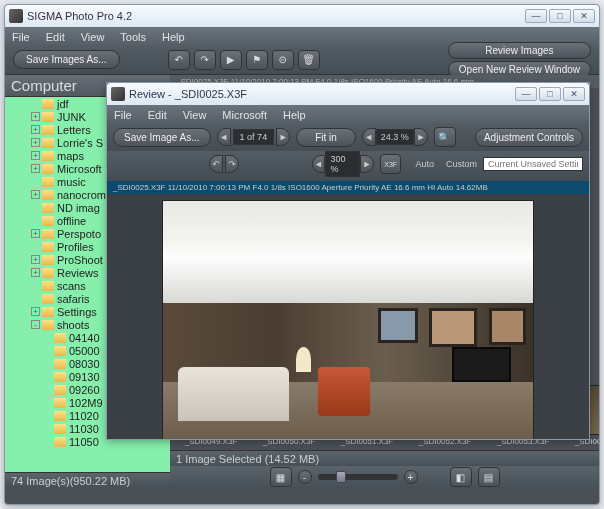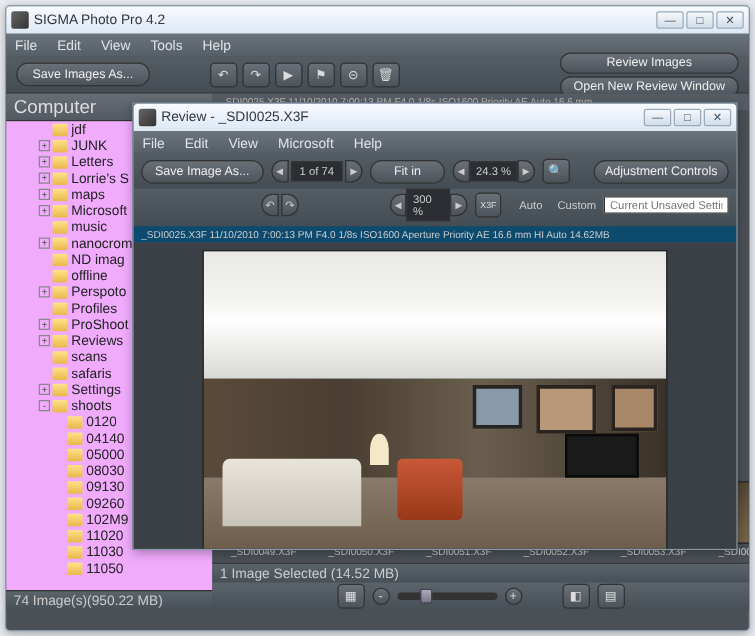--- a/index.html
+++ b/index.html
@@ -13,21 +13,21 @@
 .win-btn{width:22px;height:14px;background:linear-gradient(#f6f8fa,#d2dde8);border:1px solid #9ab;border-radius:2px;display:flex;align-items:center;justify-content:center;font-size:9px;color:#456}
 .menubar{background:linear-gradient(#6b747c,#565e66);height:18px;display:flex;align-items:flex-end;padding:0 4px;gap:10px}
 .menu-item{color:#e0e4e8;font-size:11px;padding:2px 3px;cursor:default}
 .toolbar{background:linear-gradient(#545c64,#444c54);height:30px;display:flex;align-items:center;padding:0 8px;gap:4px;border-bottom:1px solid #333}
 .btn{background:linear-gradient(#6a7078,#4c535a);border:1px solid #333;border-radius:10px;color:#eee;padding:3px 12px;font-size:10px;cursor:pointer;white-space:nowrap}
 .tbtn{width:22px;height:20px;background:linear-gradient(#6a7078,#4c535a);border:1px solid #333;border-radius:4px;display:flex;align-items:center;justify-content:center;color:#ddd;font-size:10px;cursor:pointer}
 .right-btns{margin-left:auto;display:flex;flex-direction:column;gap:2px}
 .content{display:flex;height:calc(100% - 22px - 18px - 30px - 16px);background:#4a5056}
 .sidebar{width:165px;background:#555c63;display:flex;flex-direction:column}
 .side-header{background:linear-gradient(#676e76,#525960);padding:2px 6px;color:#ddd;font-size:15px;border-bottom:1px solid #333}
-.tree{flex:1;background:#f0abfc;overflow:hidden;font-size:10px;color:#222}
+.tree{flex:1;background:#86efac;overflow:hidden;font-size:10px;color:#222}
 .tree-item{display:flex;align-items:center;padding:0 2px;height:13px}
 .tree-tog{width:9px;height:9px;border:1px solid #888;font-size:8px;line-height:7px;text-align:center;margin-right:2px;color:#555}
 .tree-sp{display:inline-block}
 .folder-icon{width:12px;height:10px;background:linear-gradient(#ffe28a,#e8b84a);border-radius:1px;margin-right:3px;flex-shrink:0}
 .tree-label{white-space:nowrap;overflow:hidden}
 .main-area{flex:1;display:flex;flex-direction:column;background:#4a5056}
 .info-bar{background:#565d64;padding:2px 6px;color:#bbb;font-size:8px;white-space:nowrap;overflow:hidden}
 .thumb-area{flex:1;background:#4a5056;position:relative}
 .thumbs{position:absolute;bottom:0;left:0;right:0;display:flex;gap:4px;padding:4px;overflow:hidden}
 .thumb{width:74px;flex-shrink:0}
@@ -208,26 +208,20 @@
           <div class="tree-item">
             <span class="tree-sp" style="width: 24px;"></span>
             <span class="tree-tog">-</span>
             <span class="folder-icon"></span>
             <span class="tree-label">shoots</span>
           </div>
           <div class="tree-item">
             <span class="tree-sp" style="width: 36px;"></span>
             <span class="tree-tog" style="visibility: hidden;"></span>
             <span class="folder-icon"></span>
-            <span class="tree-label">0120</span>
-          </div>
-          <div class="tree-item">
-            <span class="tree-sp" style="width: 36px;"></span>
-            <span class="tree-tog" style="visibility: hidden;"></span>
-            <span class="folder-icon"></span>
             <span class="tree-label">04140</span>
           </div>
           <div class="tree-item">
             <span class="tree-sp" style="width: 36px;"></span>
             <span class="tree-tog" style="visibility: hidden;"></span>
             <span class="folder-icon"></span>
             <span class="tree-label">05000</span>
           </div>
           <div class="tree-item">
             <span class="tree-sp" style="width: 36px;"></span>

